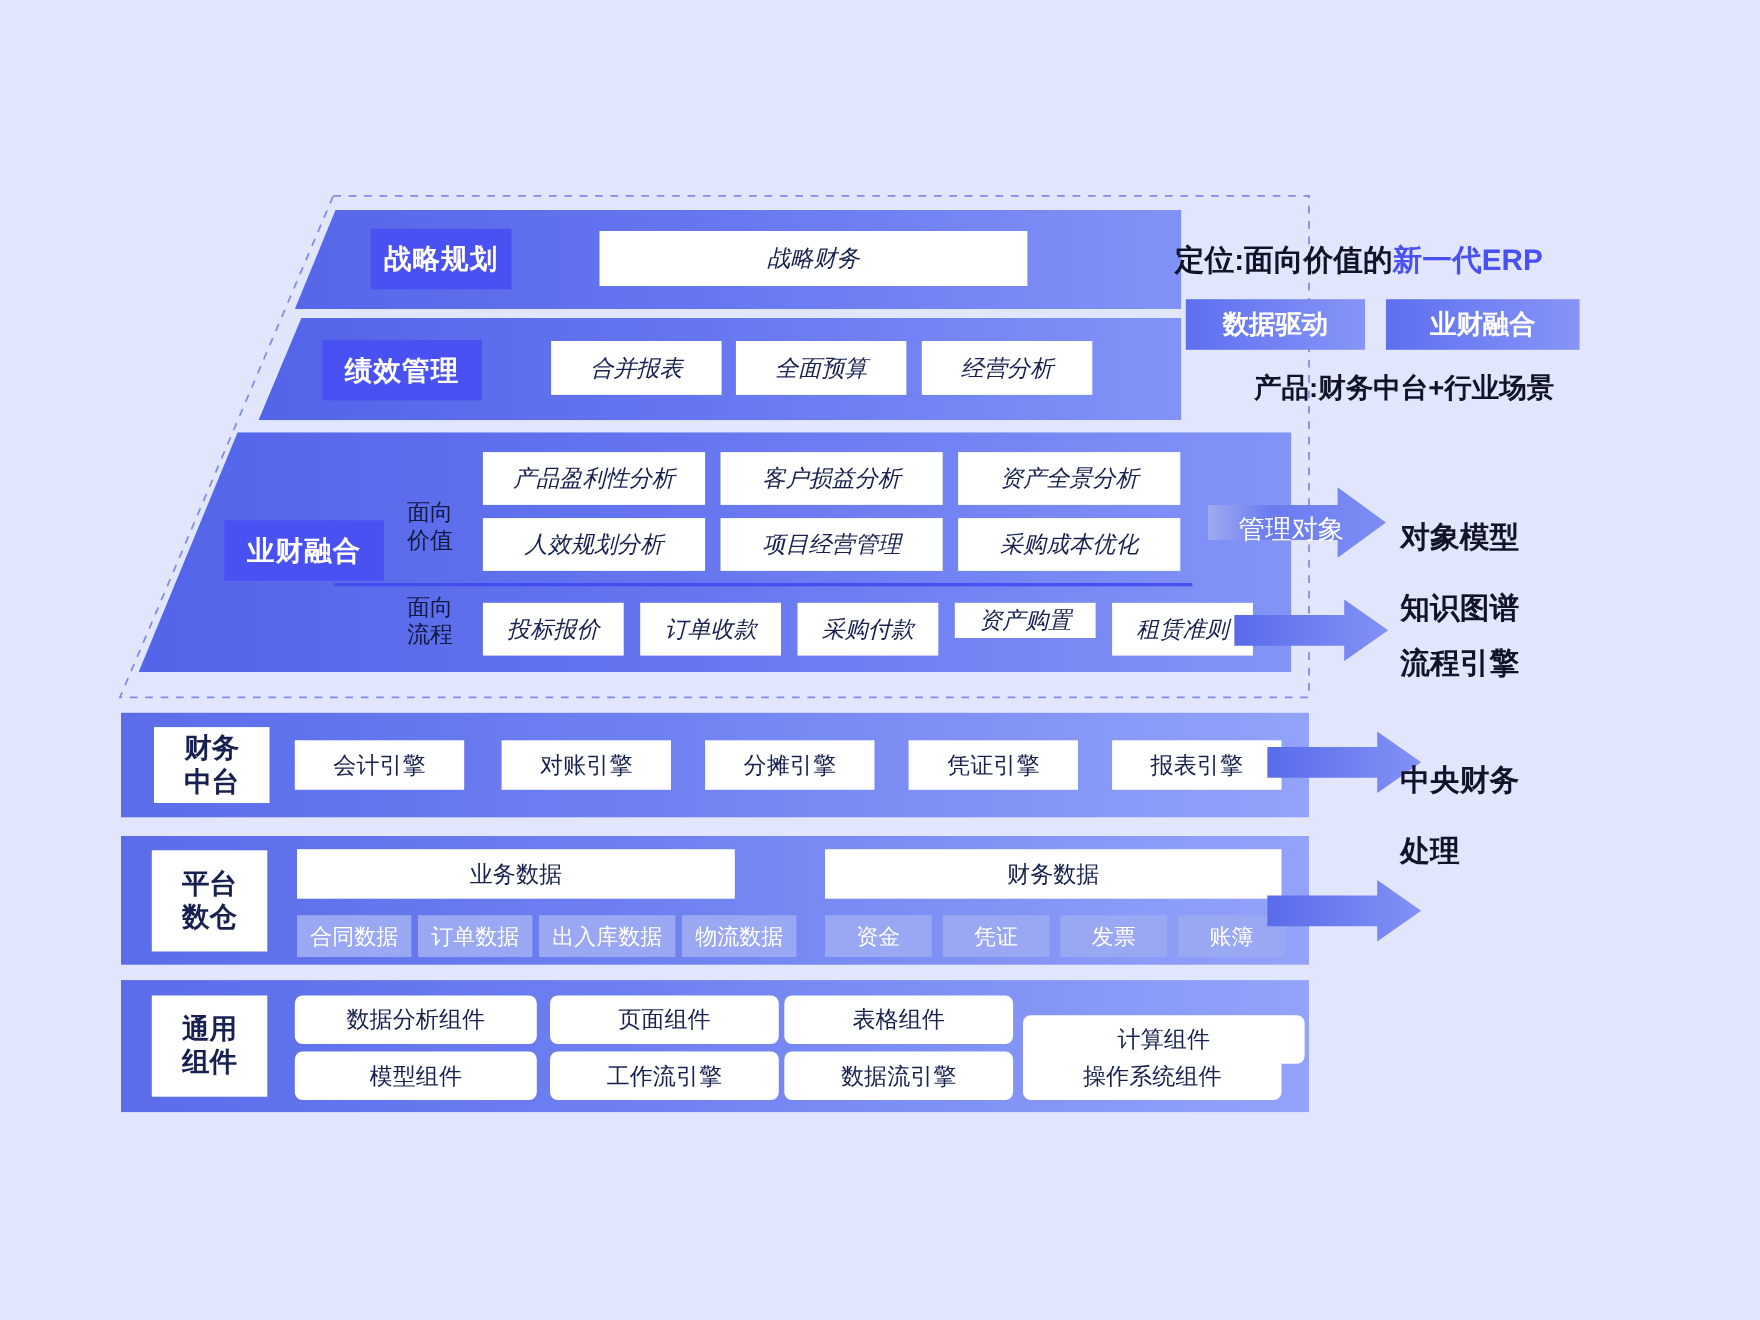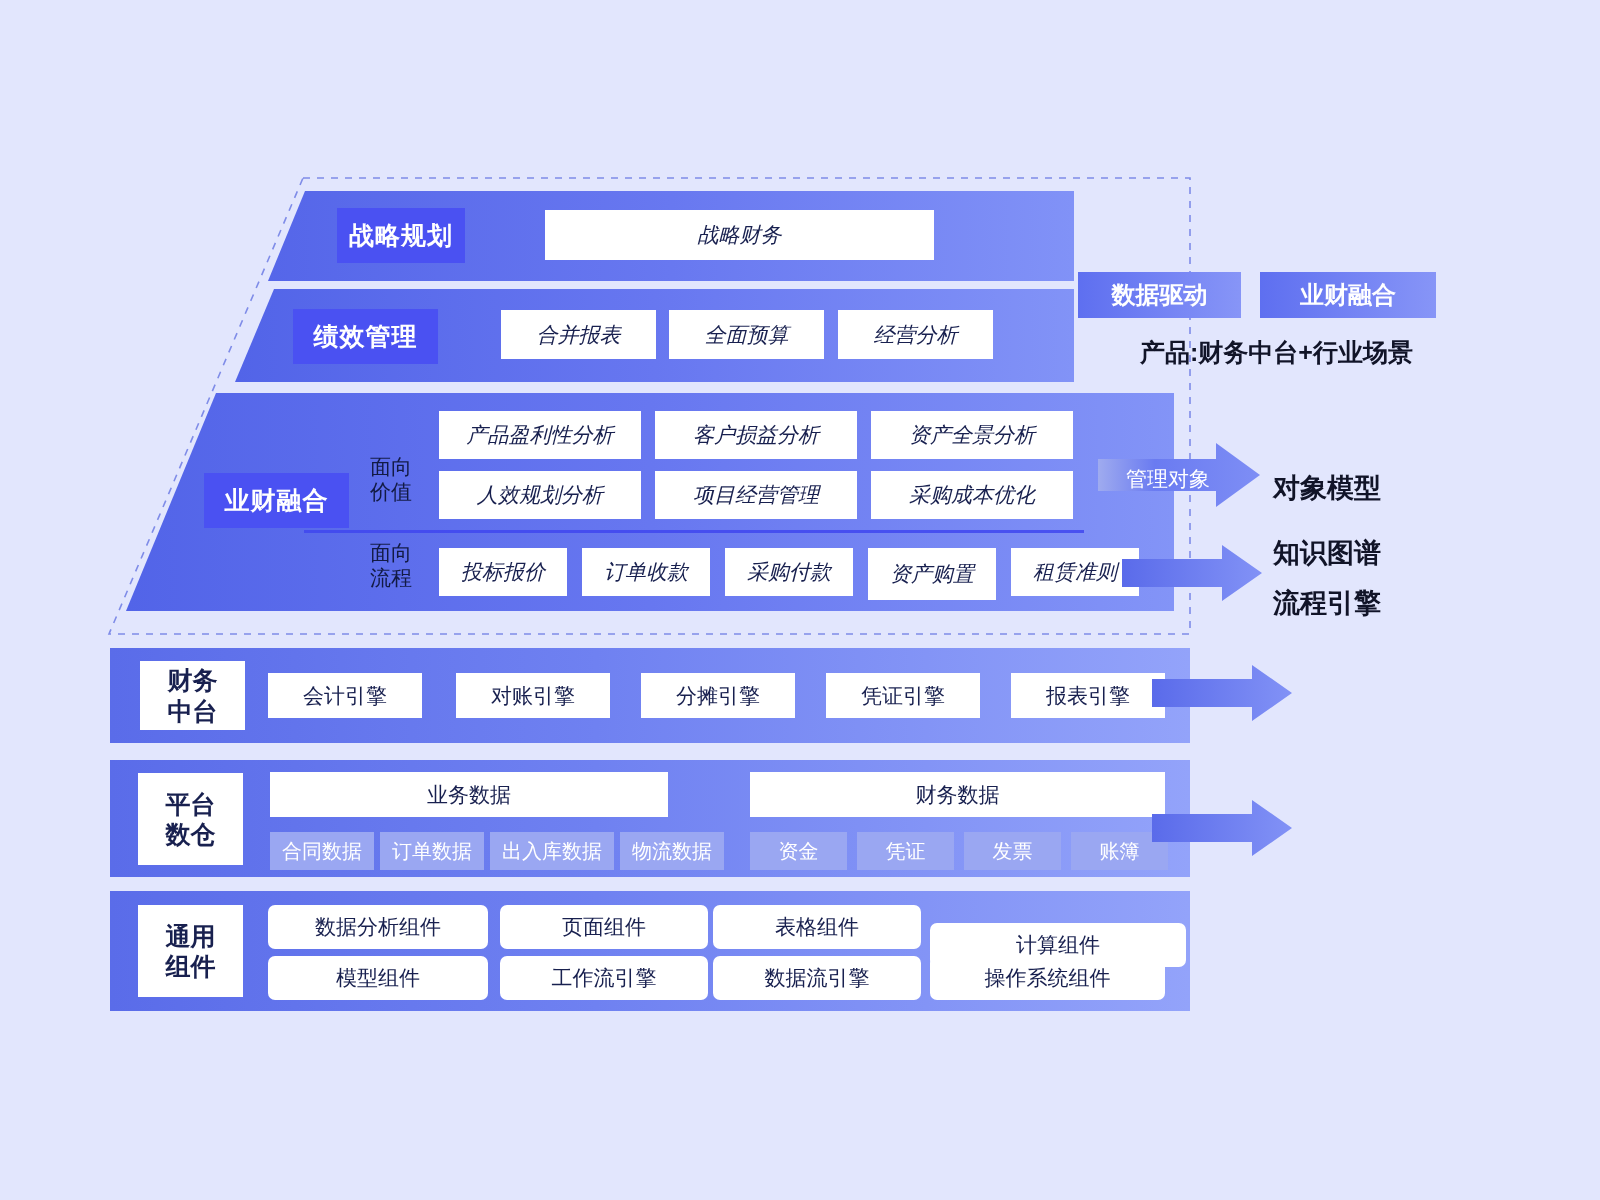--- a/index.html
+++ b/index.html
@@ -117,21 +117,21 @@
     font-size:25px;
     font-weight:bold;
     color:#111428;
     white-space:nowrap;
   }
   .arrow{position:absolute;}
   .arrow svg{display:block;}
   .arrow-text{
     position:absolute;
     color:#ffffff;
-    font-size:21px;
+    font-size:24px;
     white-space:nowrap;
   }
   .note{
     position:absolute;
     font-size:27px;
     color:#111428;
     font-weight:bold;
     line-height:1.2;
     white-space:pre-line;
   }
@@ -214,21 +214,21 @@
       <div class="hr-sep" style="left:178px;top:137px;width:780px;"></div>
 
       <div class="side-cap" style="left:234px;top:148px;width:62px;">
         <div>面向</div>
         <div>流程</div>
       </div>
 
       <div class="wbox" style="left:313px;top:155px;width:128px;height:48px;">投标报价</div>
       <div class="wbox" style="left:456px;top:155px;width:128px;height:48px;">订单收款</div>
       <div class="wbox" style="left:599px;top:155px;width:128px;height:48px;">采购付款</div>
-      <div class="wbox" style="left:742px;top:155px;width:128px;height:52px;">资产购置</div>
+      <div class="wbox" style="left:742px;top:155px;width:128px;height:32px;">资产购置</div>
       <div class="wbox" style="left:885px;top:155px;width:128px;height:48px;">租赁准则</div>
     </div>
   </div>
 
   <div class="row" style="top:648px;height:95px;">
     <div class="row-label" style="left:30px;top:13px;width:105px;height:69px;">
       <span>财务</span>
       <span>中台</span>
     </div>
     <div class="cell" style="left:158px;top:25px;width:154px;height:45px;">会计引擎</div>
@@ -268,20 +268,23 @@
     <div class="cell round" style="left:390px;top:14px;width:208px;height:44px;">页面组件</div>
     <div class="cell round" style="left:603px;top:14px;width:208px;height:44px;">表格组件</div>
     <div class="cell round" style="left:820px;top:32px;width:256px;height:44px;">计算组件</div>
 
     <div class="cell round" style="left:158px;top:65px;width:220px;height:44px;">模型组件</div>
     <div class="cell round" style="left:390px;top:65px;width:208px;height:44px;">工作流引擎</div>
     <div class="cell round" style="left:603px;top:65px;width:208px;height:44px;">数据流引擎</div>
     <div class="cell round" style="left:820px;top:65px;width:235px;height:44px;">操作系统组件</div>
   </div>
 
+  <div class="hdr" style="left:1068px;top:218px;">
+    <span>定位:面向价值的</span><span class="accent">新一代ERP</span>
+  </div>
 
   <div class="badge" style="left:1078px;top:272px;width:163px;height:46px;">数据驱动</div>
   <div class="badge" style="left:1260px;top:272px;width:176px;height:46px;">业财融合</div>
 
   <div class="sub" style="left:1140px;top:336px;">产品:财务中台+行业场景</div>
 
   <div class="arrow" style="left:1098px;top:443px;width:162px;height:64px;">
     <svg width="162" height="64" viewBox="0 0 162 64">
       <defs>
         <linearGradient id="ag0" x1="0" y1="0" x2="1" y2="0">
@@ -318,20 +321,24 @@
     <svg width="140" height="56" viewBox="0 0 140 56">
       <defs>
         <linearGradient id="ag2" x1="0" y1="0" x2="1" y2="0">
           <stop offset="0" stop-color="#5a6bea"></stop>
           <stop offset="1" stop-color="#8292f6"></stop>
         </linearGradient>
       </defs>
       <polygon points="0,14 100,14 100,0 140,28 100,56 100,42 0,42" fill="url(#ag2)"></polygon>
     </svg>
   </div>
+  <div class="note" style="left:1273px;top:661px;">
+    <div>中央财务</div>
+    <div>处理</div>
+  </div>
 
   <div class="arrow" style="left:1152px;top:800px;width:140px;height:56px;">
     <svg width="140" height="56" viewBox="0 0 140 56">
       <defs>
         <linearGradient id="ag3" x1="0" y1="0" x2="1" y2="0">
           <stop offset="0" stop-color="#5a6bea"></stop>
           <stop offset="1" stop-color="#8292f6"></stop>
         </linearGradient>
       </defs>
       <polygon points="0,14 100,14 100,0 140,28 100,56 100,42 0,42" fill="url(#ag3)"></polygon>

